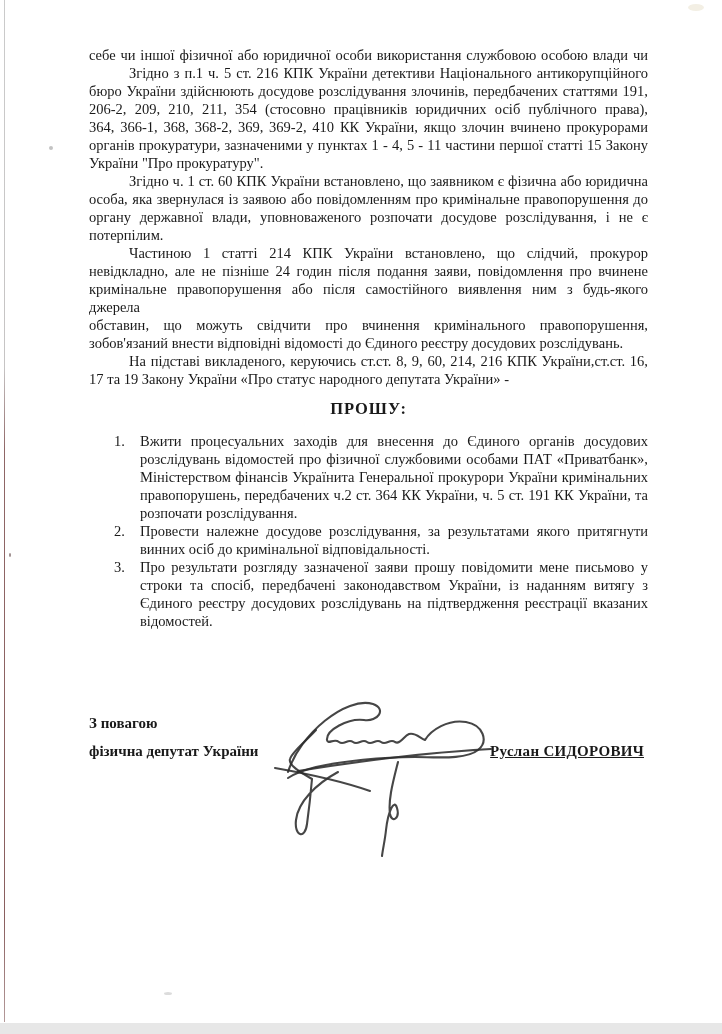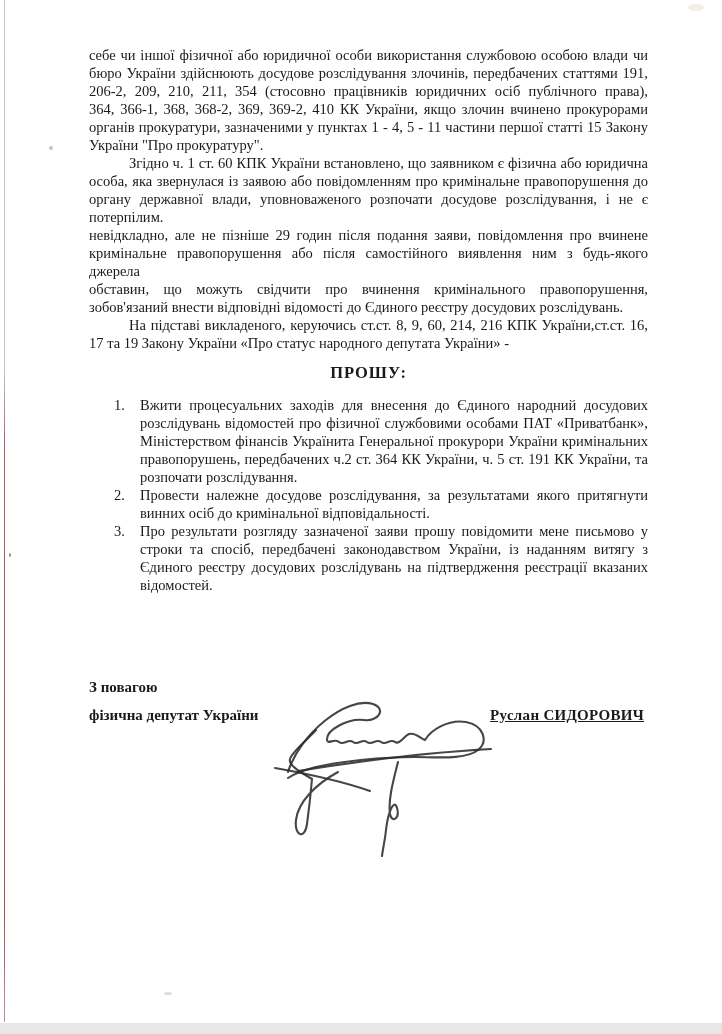--- a/index.html
+++ b/index.html
@@ -85,50 +85,52 @@
   <div class="speck s2"></div>
   <div class="speck s3"></div>
   <div class="speck s4"></div>
 
   <div class="text-block">
     <div>
         <div class="para">
           <div class="line first">себе чи іншої фізичної або юридичної особи використання службовою особою влади чи</div>
         </div>
         <div class="para indent">
+          <div class="line first">Згідно з п.1 ч. 5 ст. 216 КПК України детективи Національного антикорупційного</div>
           <div class="line">бюро України здійснюють досудове розслідування злочинів, передбачених статтями 191,</div>
           <div class="line">206-2, 209, 210, 211, 354 (стосовно працівників юридичних осіб публічного права),</div>
           <div class="line">364, 366-1, 368, 368-2, 369, 369-2, 410 КК України, якщо злочин вчинено прокурорами</div>
           <div class="line">органів прокуратури, зазначеними у пунктах 1 - 4, 5 - 11 частини першої статті 15 Закону</div>
           <div class="line last">України "Про прокуратуру".</div>
         </div>
         <div class="para indent">
           <div class="line first">Згідно ч. 1 ст. 60 КПК України встановлено, що заявником є фізична або юридична</div>
           <div class="line">особа, яка звернулася із заявою або повідомленням про кримінальне правопорушення до</div>
           <div class="line">органу державної влади, уповноваженого розпочати досудове розслідування, і не є</div>
           <div class="line last">потерпілим.</div>
         </div>
         <div class="para indent">
-          <div class="line">невідкладно, але не пізніше 29 годин після подання заяви, повідомлення про вчинене</div>
+          <div class="line first">Частиною 1 статті 214 КПК України встановлено, що слідчий, прокурор</div>
+          <div class="line">невідкладно, але не пізніше 24 годин після подання заяви, повідомлення про вчинене</div>
           <div class="line">кримінальне правопорушення або після самостійного виявлення ним з будь-якого джерела</div>
           <div class="line">обставин, що можуть свідчити про вчинення кримінального правопорушення,</div>
           <div class="line last">зобов'язаний внести відповідні відомості до Єдиного реєстру досудових розслідувань.</div>
         </div>
         <div class="para indent">
           <div class="line first">На підставі викладеного, керуючись ст.ст. 8, 9, 60, 214, 216 КПК України,ст.ст. 16,</div>
           <div class="line last">17 та 19 Закону України «Про статус народного депутата України» -</div>
         </div>
       </div>
 
     <div class="heading">ПРОШУ:</div>
 
     <div class="list">
         <div class="list-item">
           <span class="num">1.</span>
-          <div class="line first">Вжити процесуальних заходів для внесення до Єдиного народний досудових</div>
+          <div class="line first">Вжити процесуальних заходів для внесення до Єдиного органів досудових</div>
           <div class="line">розслідувань відомостей про фізичної службовими особами ПАТ «Приватбанк»,</div>
           <div class="line">Міністерством фінансів Українита Генеральної прокурори України кримінальних</div>
           <div class="line">правопорушень, передбачених ч.2 ст. 364 КК України, ч. 5 ст. 191 КК України, та</div>
           <div class="line last">розпочати розслідування.</div>
         </div>
         <div class="list-item">
           <span class="num">2.</span>
           <div class="line first">Провести належне досудове розслідування, за результатами якого притягнути</div>
           <div class="line last">винних осіб до кримінальної відповідальності.</div>
         </div>

